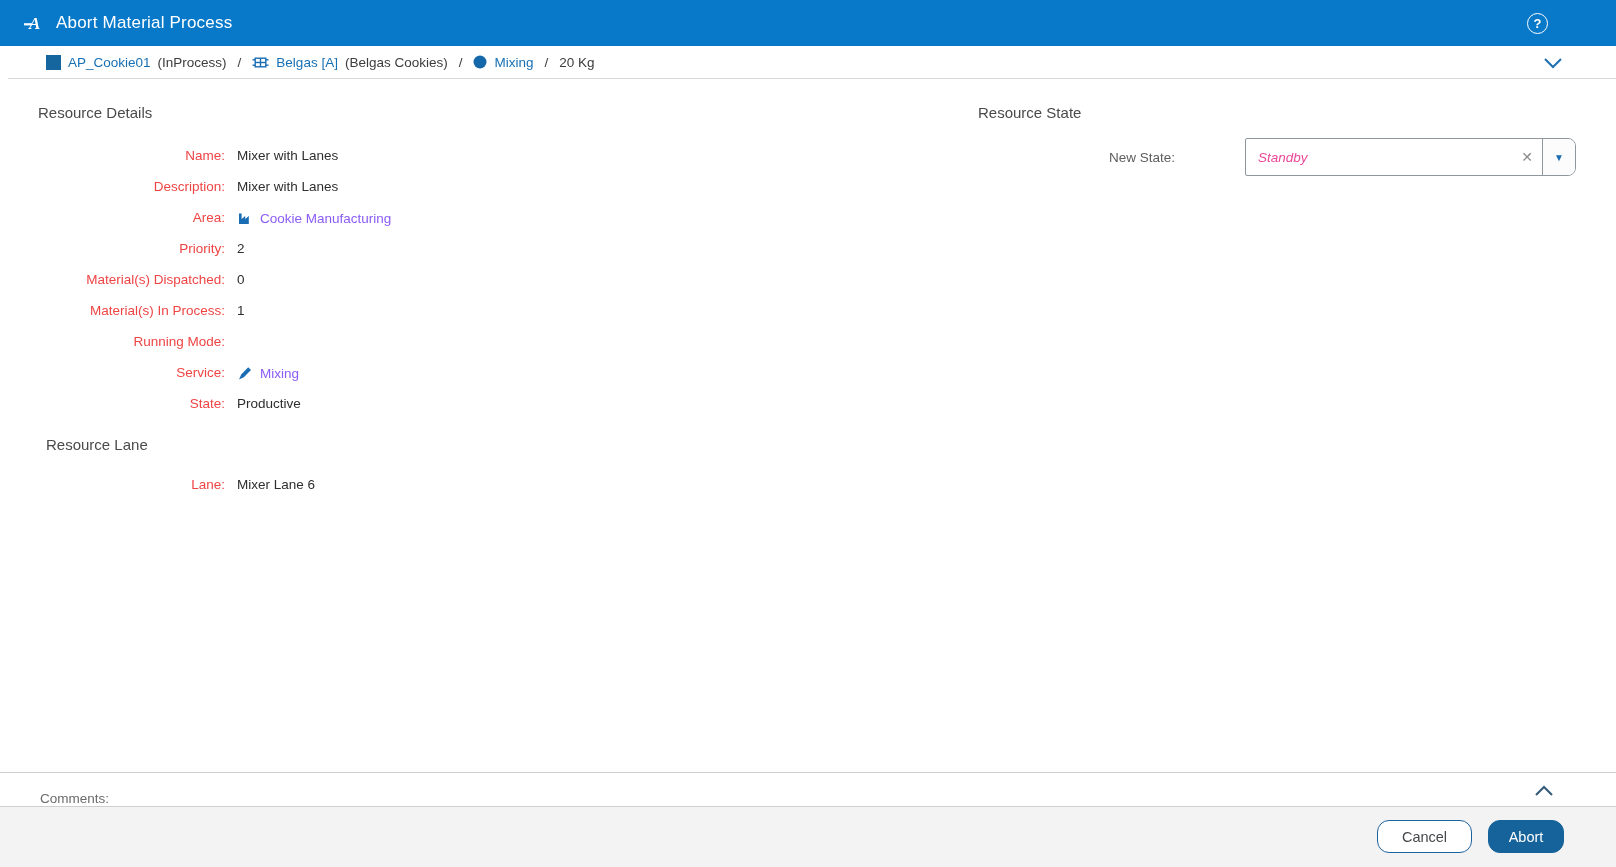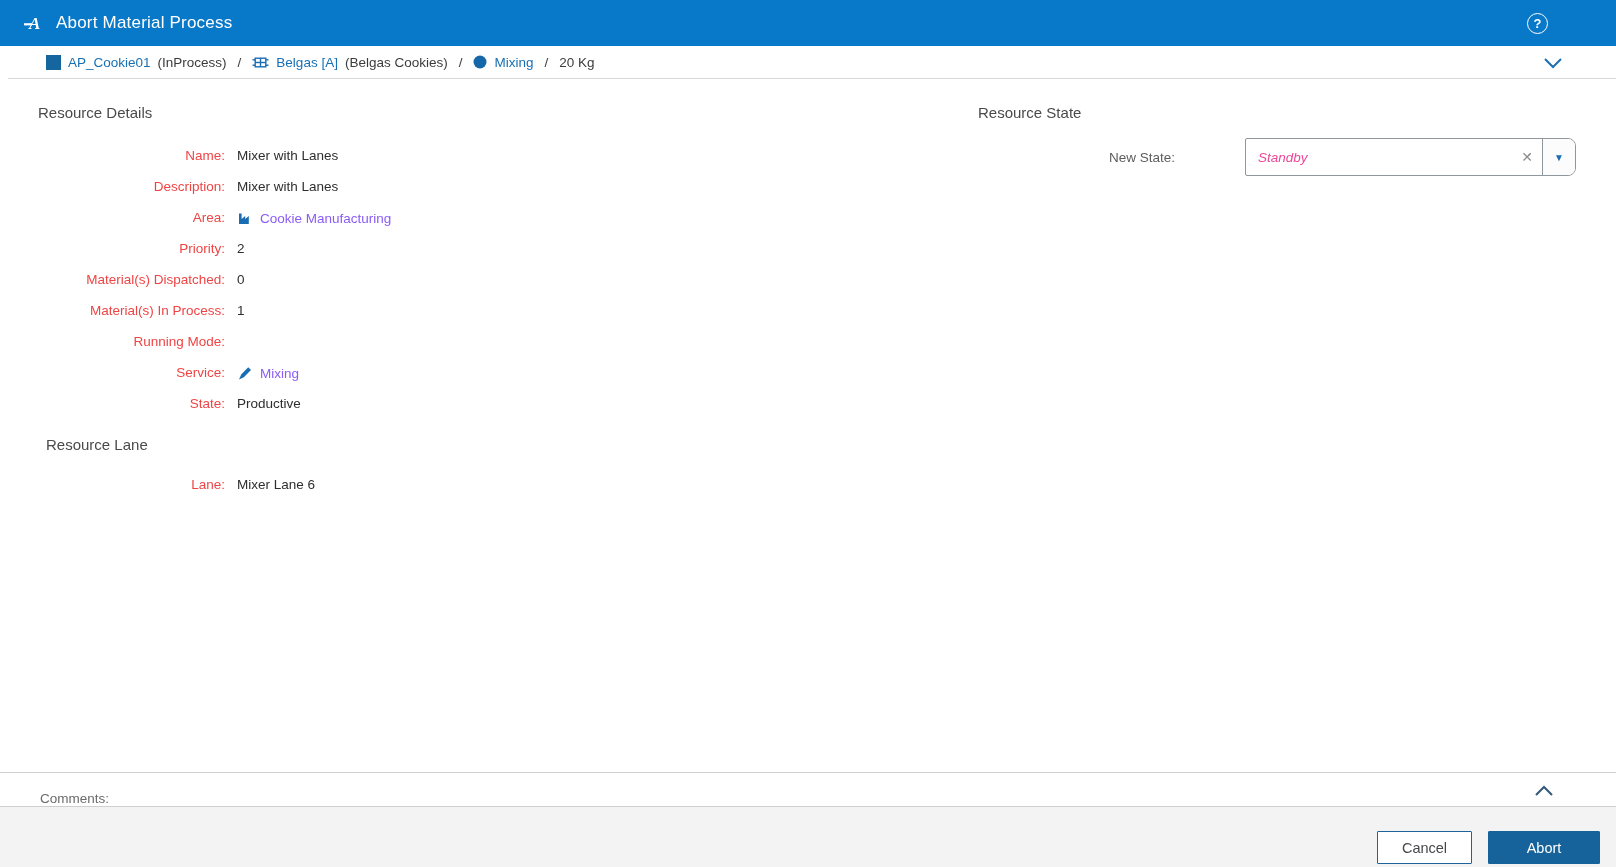--- a/index.html
+++ b/index.html
@@ -66,26 +66,26 @@
   .comments { position:absolute; left:0; top:772px; width:1616px; height:35px;
     background:#fff; border-top:1px solid #cfcfcf; border-bottom:1px solid #cfcfcf;
     display:flex; align-items:flex-end; }
   .comments .c-label { margin-left:40px; font-size:13.5px; color:#6b6b6b; }
   .c-collapse { position:absolute; right:60px; top:7px; width:24px; height:20px;
     cursor:pointer; display:flex; align-items:center; justify-content:center; }
 
   
   .footer { position:absolute; left:0; top:807px; width:1616px; height:60px;
     background:#f3f3f3; }
-  .btn { position:absolute; top:24px; height:33px; border-radius:1px;
+  .btn { position:absolute; top:13px; height:33px; border-radius:12px;
     font-size:14.5px; display:flex; align-items:center; justify-content:center;
     cursor:pointer; font-family:inherit; }
   .btn-cancel { left:1377px; width:95px; background:#fff;
     border:1px solid #1E639C; color:#45484b; }
-  .btn-abort { left:1488px; width:112px; background:#16639B; border:1px solid #16639B;
+  .btn-abort { left:1488px; width:76px; background:#16639B; border:1px solid #16639B;
     color:#fff; }
 </style>
 </head>
 <body>
 
 <div class="stage">
 
   <div class="topbar">
     <span class="app-icon">
       <svg width="24" height="24" viewBox="0 0 24 24">

